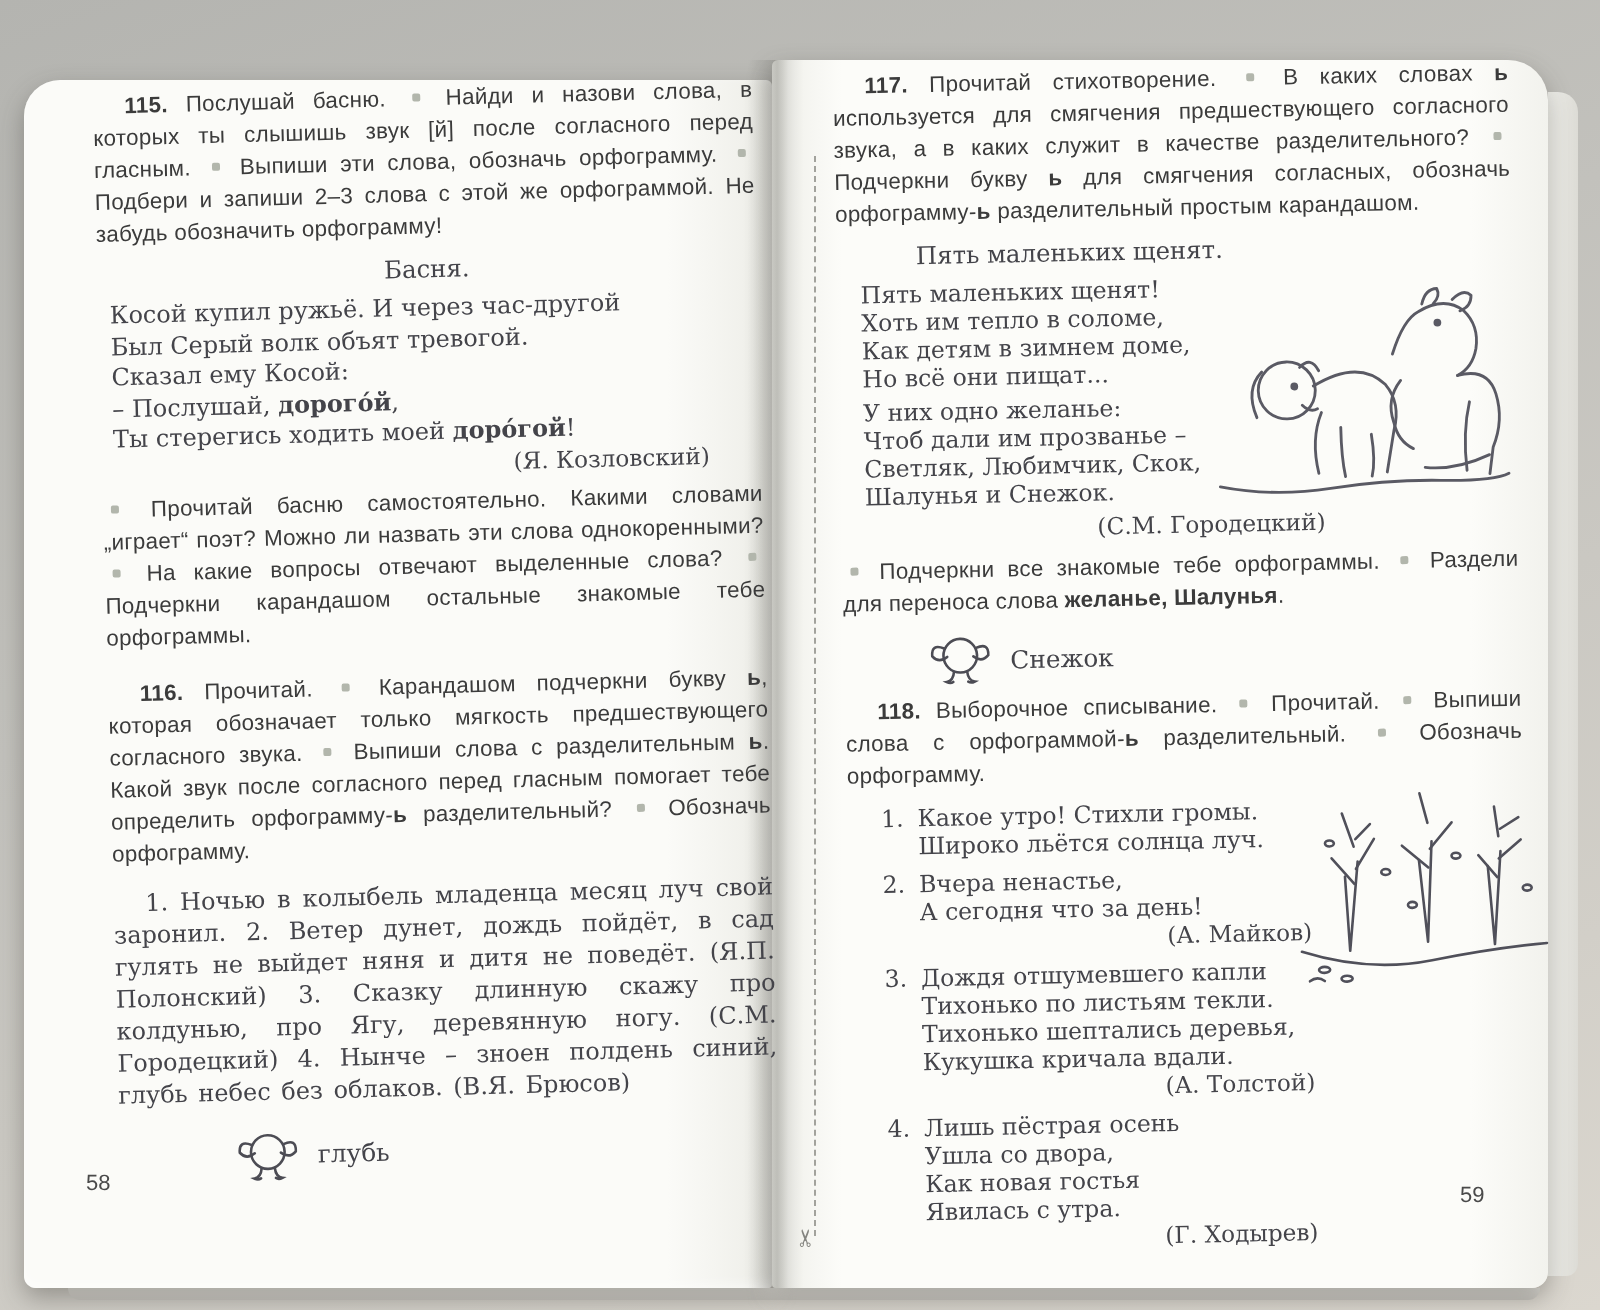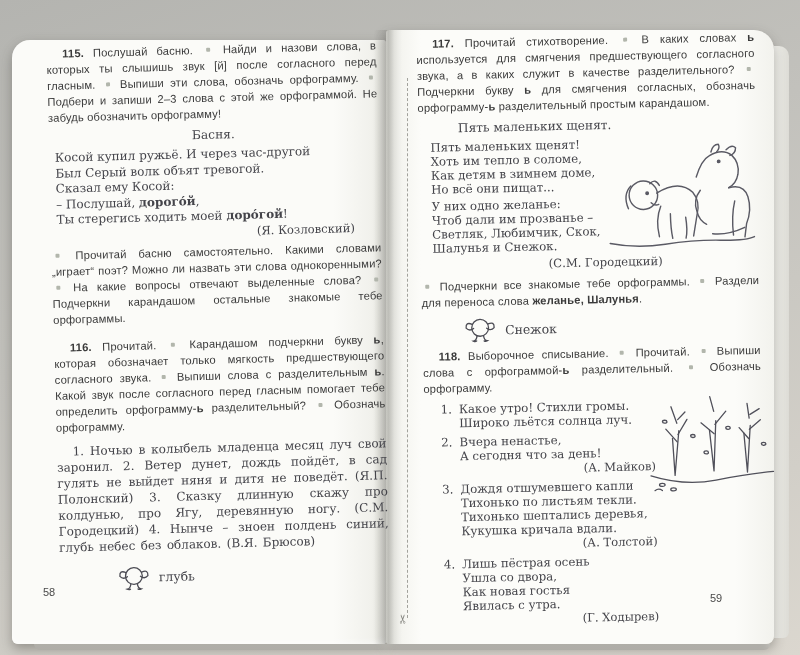--- a/index.html
+++ b/index.html
@@ -58,21 +58,21 @@
   
   .list-wrap{position:relative;margin-top:4px;}
   .num-item{display:flex;gap:7px;font-size:11.8px;line-height:14px;margin:0 0 5px 14px;}
   .item-num{flex:0 0 14px;text-align:right;}
   .item-attr{width:196px;line-height:14px;}
   .drawing{flex:0 0 auto;}
   .trees{position:absolute;left:222px;top:-4px;}
   
   .pagenum{position:absolute;z-index:3;font:11px/12px "Liberation Sans",sans-serif;color:#4a4a4a;}
   #pagenum-left{left:32px;top:586px;margin-left:11px;}
-  #pagenum-right{left:710px;top:592px;}
+  #pagenum-right{left:730px;top:592px;}
   svg{display:block;}
 </style>
 </head>
 <body>
 
 <div class="scene">
   <div class="stack-right"></div>
   <div class="stack-bottom"></div>
   <div class="page page-left"></div>
   <div class="page page-right"></div>

